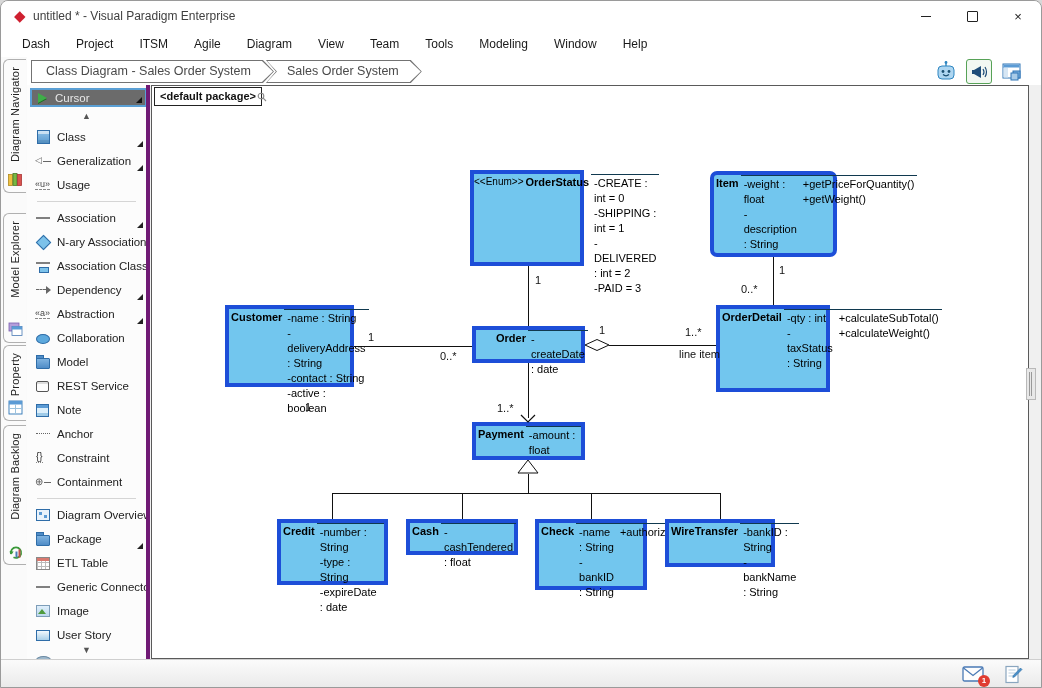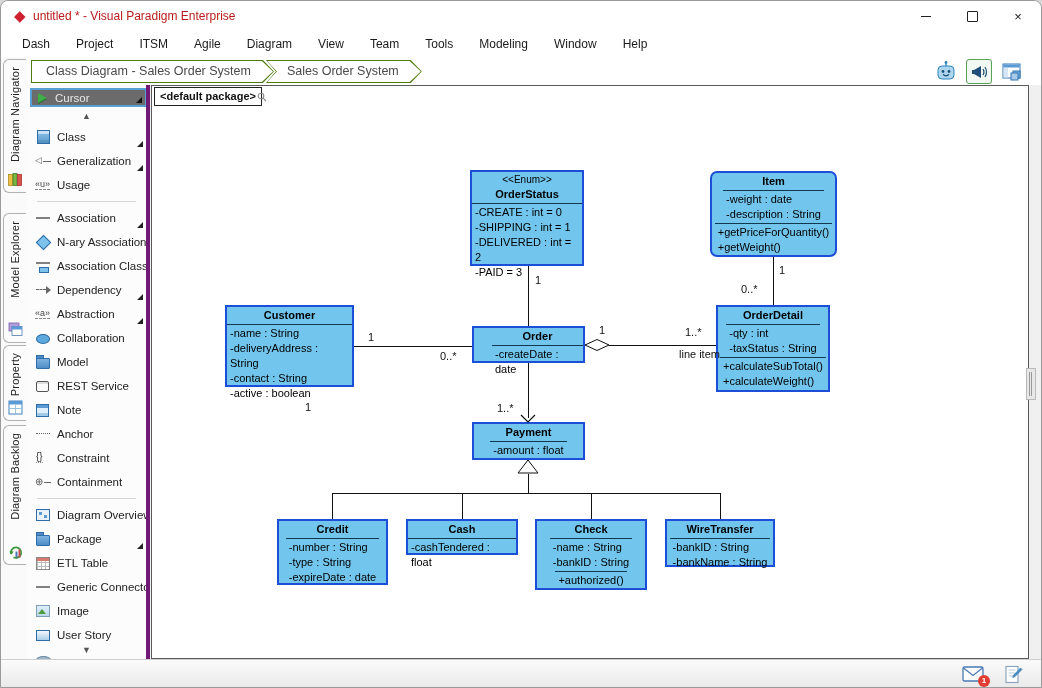--- a/index.html
+++ b/index.html
@@ -1,33 +1,33 @@
 <!DOCTYPE html>
 <html><head>
 <meta charset="utf-8">
 <style>
   html,body{margin:0;padding:0;background:#d8d8d8;}
   #app{position:relative;width:1042px;height:688px;background:#f0f0f0;font-family:"Liberation Sans",sans-serif;
        border:1px solid #9a9a9a;box-sizing:border-box;border-radius:8px 8px 0 0;overflow:hidden;}
   
   #titlebar{position:absolute;left:0;top:0;width:100%;height:30px;background:#fff;}
   #vp-logo{position:absolute;left:13px;top:6px;font-size:15px;color:#cf2030;line-height:18px;}
-  #win-title{position:absolute;left:32px;top:8px;font-size:12px;color:#b91c1c;text-align:right;}
+  #win-title{position:absolute;left:32px;top:8px;font-size:12px;color:#404040;text-align:right;}
   .winbtn{position:absolute;top:0;width:46px;height:30px;display:flex;align-items:center;justify-content:center;}
   #btn-min{right:92px;} #btn-max{right:46px;} #btn-close{right:0;}
   #btn-min .g{width:10px;height:0;border-top:1px solid #222;}
   #btn-max .g{width:9px;height:9px;border:1px solid #222;border-radius:1px;}
   #btn-close .g{font-size:13px;color:#222;line-height:13px;}
   
   #menubar{position:absolute;left:0;top:30px;width:100%;height:26px;background:#fff;display:flex;align-items:center;padding-left:8px;box-sizing:border-box;}
   .menu-item{font-size:12px;color:#1a1a1a;padding:0 13px;cursor:default;}
   
   #toolrow{position:absolute;left:0;top:56px;width:100%;height:28px;background:#fff;}
   #breadcrumb{position:absolute;left:30px;top:3px;display:flex;align-items:center;}
-  .crumb-outer{background:#4d7c0f;padding:1px;clip-path:polygon(0 0,calc(100% - 11px) 0,100% 50%,calc(100% - 11px) 100%,0 100%);margin-right:-8px;}
+  .crumb-outer{background:#737373;padding:1px;clip-path:polygon(0 0,calc(100% - 11px) 0,100% 50%,calc(100% - 11px) 100%,0 100%);margin-right:-8px;}
   .crumb-outer.notched{clip-path:polygon(0 0,calc(100% - 11px) 0,100% 50%,calc(100% - 11px) 100%,0 100%,10px 50%);}
   .crumb-inner{background:#fff;height:21px;line-height:21px;font-size:12.5px;color:#4a4a4a;padding:0 22px 0 14px;
       clip-path:polygon(0 0,calc(100% - 11px) 0,100% 50%,calc(100% - 11px) 100%,0 100%);}
   .crumb-inner.notched{clip-path:polygon(0 0,calc(100% - 11px) 0,100% 50%,calc(100% - 11px) 100%,0 100%,10px 50%);padding-left:20px;}
   #top-icons{position:absolute;right:16px;top:2px;display:flex;gap:7px;align-items:center;}
   .top-icon{width:26px;height:25px;display:flex;align-items:center;justify-content:center;}
   #announce-box{border:1px solid #57a257;border-radius:3px;background:#f2f8f2;box-sizing:border-box;}
   
   #tabstrip{position:absolute;left:0;top:56px;width:26px;height:602px;background:#fafafa;}
   .vtab{position:absolute;left:2px;width:23px;background:#fbfbfb;border:1px solid #b0b0b0;border-right:none;border-radius:6px 0 0 6px;
@@ -77,21 +77,21 @@
       repeating-linear-gradient(to right,#bbb 0 1px,rgba(0,0,0,0) 1px 4px),
       repeating-linear-gradient(#bbb 0 1px,rgba(0,0,0,0) 1px 4px),#fff;}
   .user-story-icon::before{content:"";position:absolute;left:1px;top:2px;width:12px;height:9px;background:linear-gradient(#f3f9fd,#a9cfe8);border:1px solid #2f6da8;}
   .image-icon::before{content:"";position:absolute;left:1px;top:1px;width:12px;height:10px;background:linear-gradient(#dfeffb,#bcd8ee);border:1px solid #7d9db8;}
   .image-icon::after{content:"";position:absolute;left:3px;top:5px;border-left:4px solid transparent;border-right:4px solid transparent;border-bottom:5px solid #4f9b3f;}
   .cloud-icon::before{content:"";position:absolute;left:1px;top:4px;width:13px;height:6px;background:#9db8cc;border:1px solid #6b8aa3;border-radius:50% 50% 40% 40%;}
   
   #canvas{position:absolute;left:150px;top:84px;width:878px;height:574px;background:#fff;border:1px solid #5a5a5a;box-sizing:border-box;overflow:hidden;}
   #pkg-chip{position:absolute;left:2px;top:1px;height:17px;line-height:17px;background:#fff;border:1px solid #222;font-size:11px;font-weight:bold;color:#111;padding:0 5px;}
   #pkg-search{position:absolute;left:105px;top:6px;line-height:0;}
-  .uml-class{position:absolute;background:#72c6ee;border:2px solid #1d4ed8;box-sizing:border-box;display:flex;flex-direction:column;color:#000;align-items:center;}
+  .uml-class{position:absolute;background:#72c6ee;border:4px solid #1d4ed8;box-sizing:border-box;display:flex;flex-direction:row;color:#000;}
   .stereo{text-align:center;font-size:10px;line-height:13px;padding-top:1px;}
   .cname{font-weight:bold;text-align:center;font-size:11px;line-height:15px;padding:1px 2px;}
   .attrs{border-top:1px solid #10394f;padding:1px 3px;white-space:pre-line;font-size:11px;line-height:15px;flex:1;}
   .ops{border-top:1px solid #10394f;padding:1px 3px;white-space:pre-line;font-size:11px;line-height:15px;}
   .edge{position:absolute;background:#111;}
   .marker{position:absolute;line-height:0;}
   .dlabel{position:absolute;font-size:11px;line-height:12px;color:#111;white-space:nowrap;}
   
   #grip{position:absolute;left:1025px;top:367px;width:10px;height:32px;background:#e8e8e8;border:1px solid #b9b9b9;box-sizing:border-box;}
   #grip::before{content:"";position:absolute;left:2px;top:3px;bottom:3px;width:4px;
@@ -337,21 +337,21 @@
   <div class="uml-class" style="left: 318px; top: 84px; width: 114px; height: 96px;">
         <div class="stereo">&lt;&lt;Enum&gt;&gt;</div>
         <div class="cname">OrderStatus</div>
         <div class="attrs">-CREATE : int = 0
 -SHIPPING : int = 1
 -DELIVERED : int = 2
 -PAID = 3</div>
       </div>
       <div class="uml-class" style="left: 558px; top: 85px; width: 127px; height: 86px; border-radius: 7px;">
         <div class="cname">Item</div>
-        <div class="attrs">-weight : date
+        <div class="attrs">-weight : float
 -description : String</div>
         <div class="ops">+getPriceForQuantity()
 +getWeight()</div>
       </div>
       <div class="uml-class" style="left: 73px; top: 219px; width: 129px; height: 82px;">
         <div class="cname">Customer</div>
         <div class="attrs">-name : String
 -deliveryAddress : String
 -contact : String
 -active : boolean</div>

